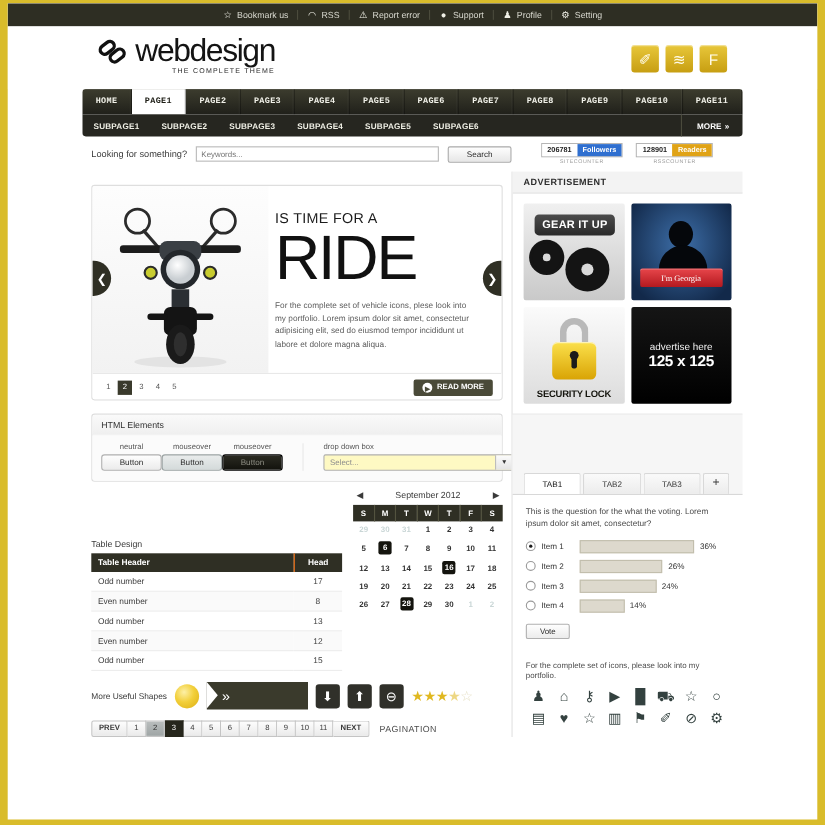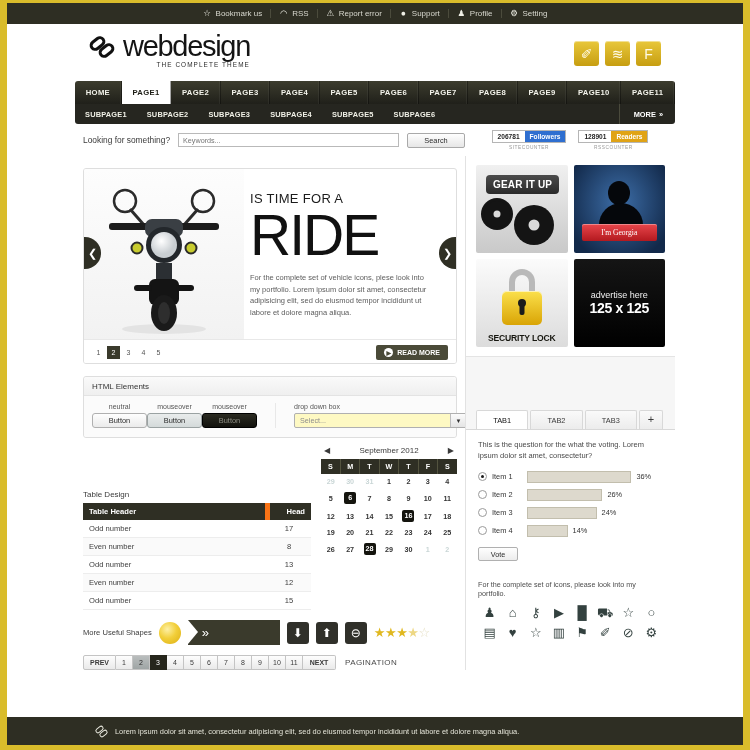--- a/index.html
+++ b/index.html
@@ -60,20 +60,21 @@
   
   .nav-main {
     background: linear-gradient(180deg,#3c3c2e 0%, #20201a 100%);
     display: flex; height: 23px; border-radius: 3px 3px 0 0; overflow: hidden;
   }
   .nav-main .ni {
     flex: 1 1 auto; display: flex; align-items: center; justify-content: center;
     color: #f2f2ea; font-size: 7.7px; font-weight: bold; letter-spacing: .3px;
     cursor: pointer; border-right: 1px solid rgba(0,0,0,.35);
     box-shadow: inset -1px 0 0 rgba(255,255,255,.05);
+    font-family: Liberation Mono, monospace;
   }
   .nav-main .ni.active { background: #fff; color: #1c1c14; box-shadow: none; }
   .nav-sub {
     background: #262620; display: flex; height: 20px; align-items: center;
     position: relative; border-radius: 0 0 3px 3px;
   }
   .nav-sub .si {
     color: #f0f0e6; font-size: 7.4px; font-weight: bold; padding: 0 10px; cursor: pointer;
     letter-spacing: .2px;
   }
@@ -185,21 +186,21 @@
   }
   
   .tc-wrap { display: flex; padding: 0 8px; gap: 10px; }
   .tblcol { width: 228px; }
   .sec-title { font-size: 8px; color: #3a3a3a; margin-bottom: 4px; margin-top: 44px; }
   table.tbl { width: 100%; border-collapse: collapse; }
   table.tbl th {
     background: #2f2f24; color: #fff; font-size: 7.6px; text-align: left;
     padding: 4px 6px; font-weight: bold;
   }
-  table.tbl th.num { text-align: right; width: 44px; border-left: 5px solid #f97316; }
+  table.tbl th.num { text-align: center; width: 44px; border-left: 1px solid #f97316; }
   table.tbl td { font-size: 7.6px; color: #3d3d3d; padding: 4px 6px; border-bottom: 1px solid #ededed; }
   table.tbl td.num { text-align: center; }
   table.tbl tr:nth-child(even) td { background: #fafafa; }
   .calcol { flex: 1; }
   .calhead { display: flex; align-items: center; justify-content: space-between; margin-bottom: 4px; }
   .calhead .t { font-size: 8px; color: #3a3a3a; }
   .calhead .a { font-size: 8px; color: #3a3a3a; cursor: pointer; padding: 0 3px; }
   table.cal { width: 100%; border-collapse: collapse; }
   table.cal th {
     background: #2f2f24; color: #fff; font-size: 7.2px; padding: 3px 0; width: 14.28%;
@@ -700,20 +701,21 @@
               <div class="pg">9</div>
               <div class="pg">10</div>
               <div class="pg">11</div>
               <div class="pg wide">NEXT</div>
             </div>
           <span class="pag-cap">PAGINATION</span>
         </div>
       </div>
 
       <div class="colR">
+        <div class="rc-head">ADVERTISEMENT</div>
         <div class="ads">
           <div class="ad ad2">
             <div class="gearlbl">GEAR IT UP</div>
             <div class="gear gA"></div>
             <div class="gear gB"></div>
           </div>
           <div class="ad ad1">
             <div class="silh">
               <div class="hd"></div>
                 <div class="bd"></div>
@@ -792,20 +794,13 @@
               <div class="ic">⚑</div>
               <div class="ic">✐</div>
               <div class="ic">⊘</div>
               <div class="ic">⚙</div>
             </div>
         </div>
       </div>
     </div>
   </div>
 
-  <div class="footer">
-    <span class="fico">
-        <span class="l1"></span>
-        <span class="l2"></span>
-      </span>
-    <span class="ftxt">Lorem ipsum dolor sit amet, consectetur adipisicing elit, sed do eiusmod tempor incididunt ut labore et dolore magna aliqua.</span>
-  </div>
 </div>
 
 </body></html>

